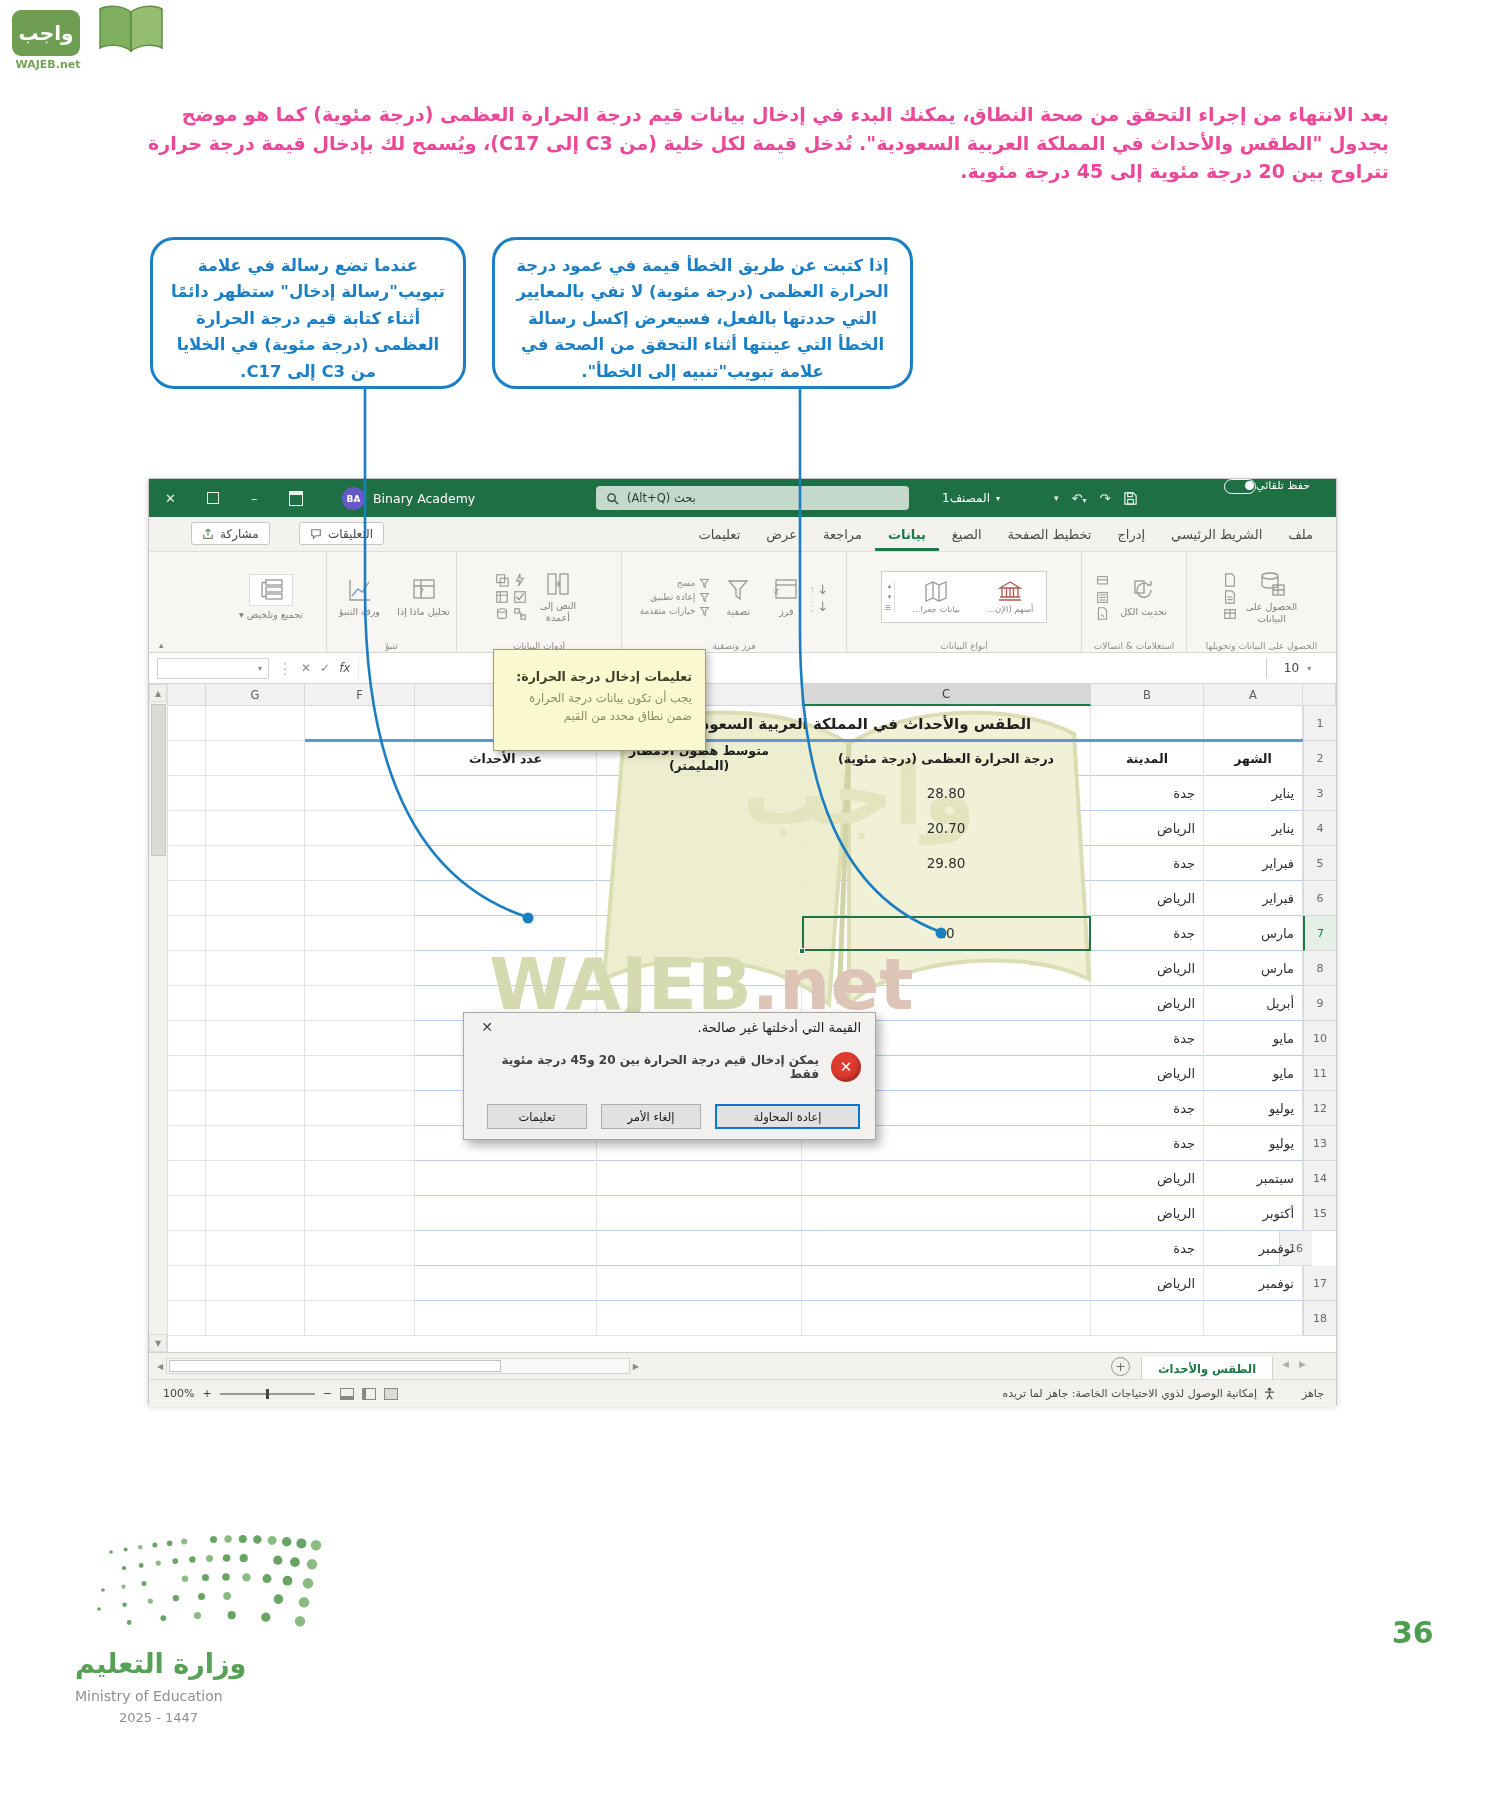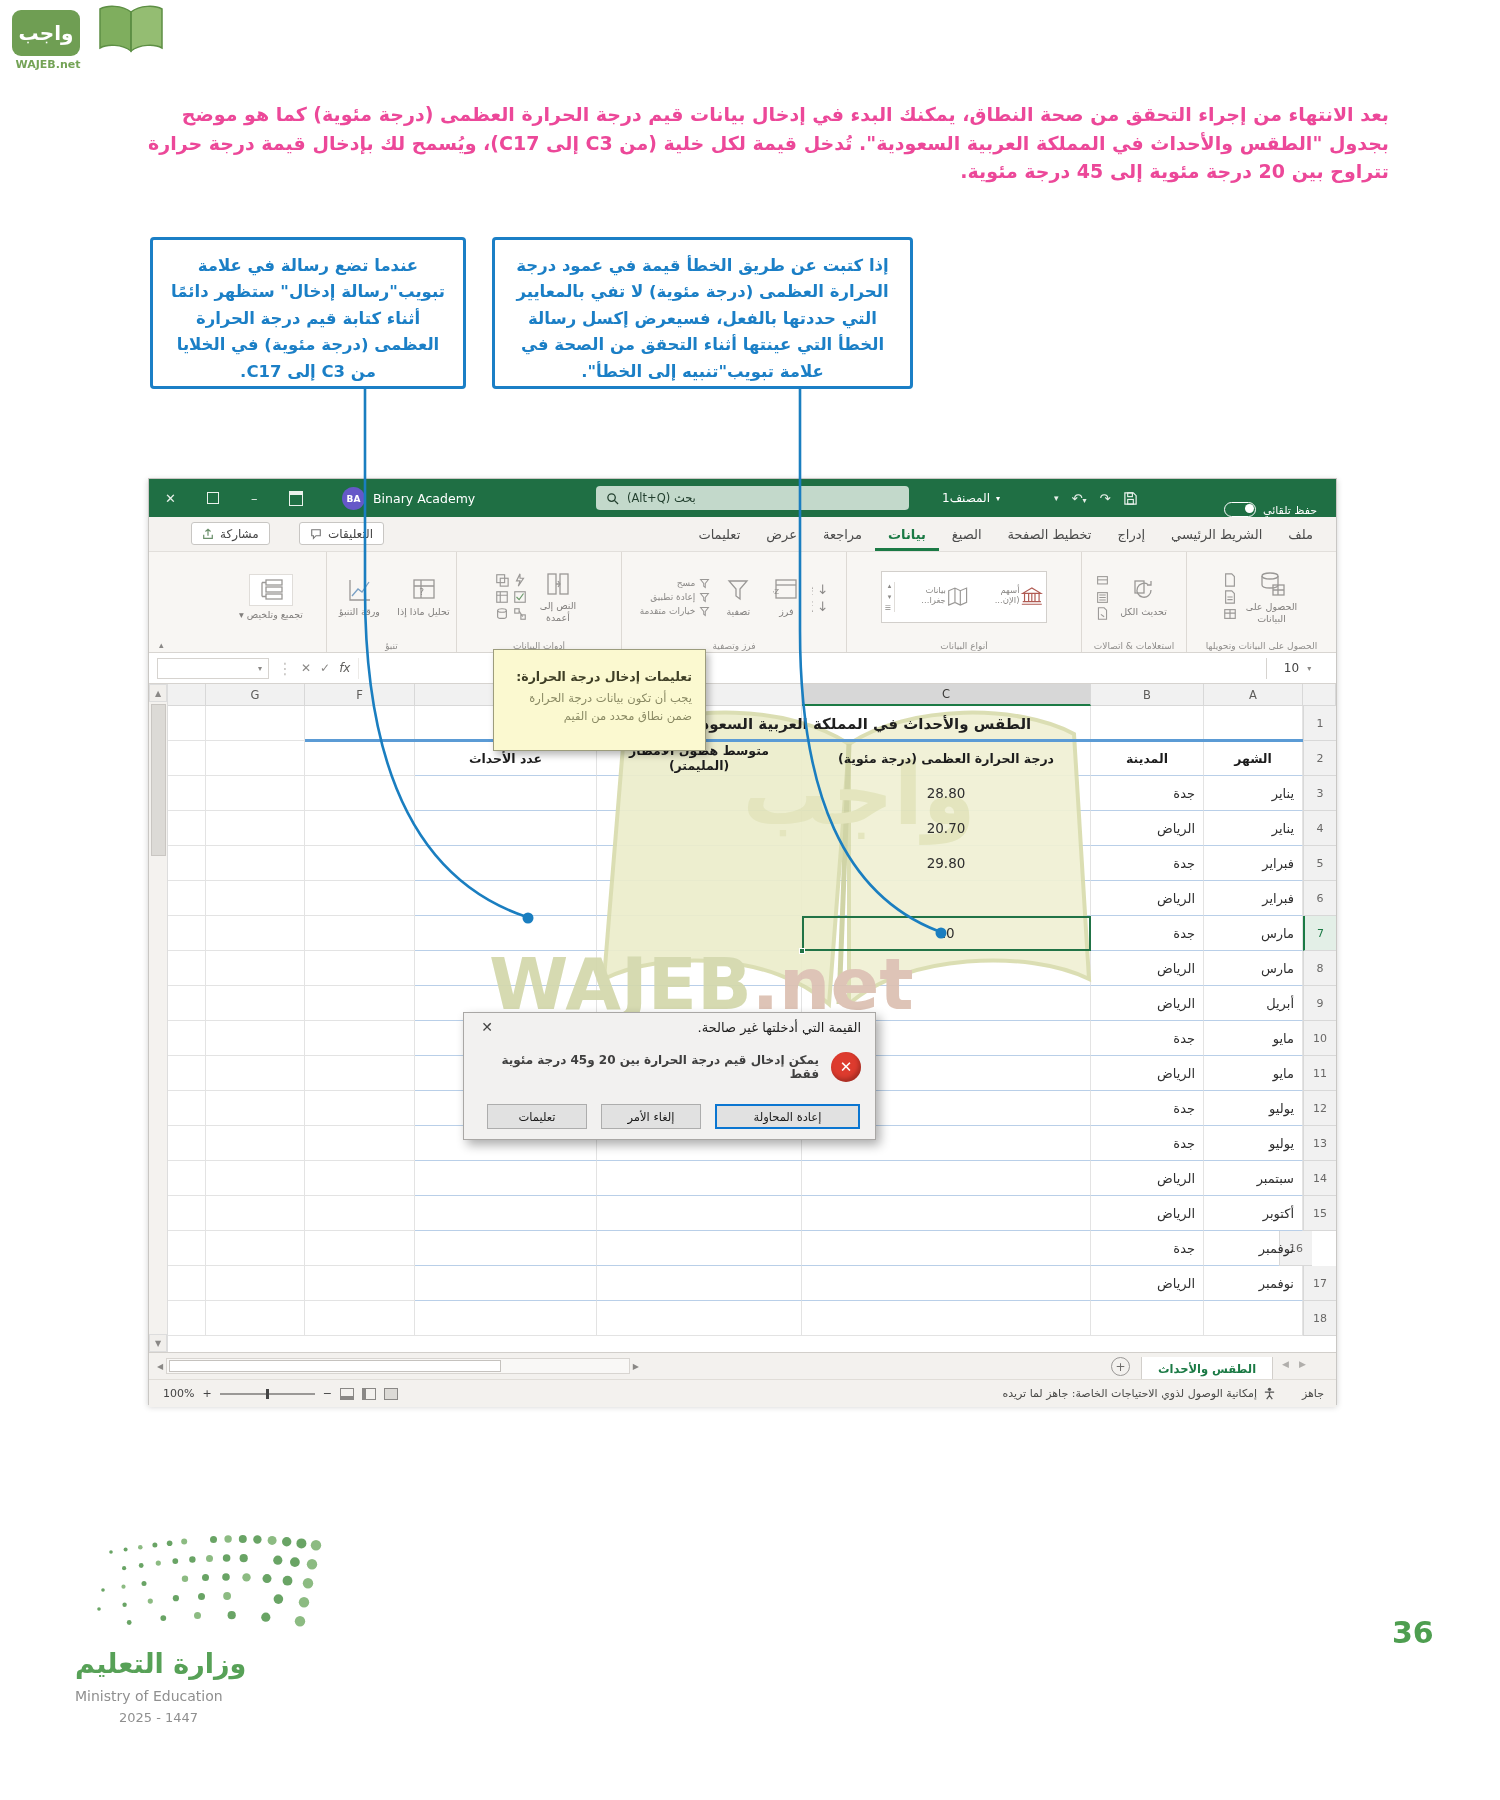--- a/index.html
+++ b/index.html
@@ -11,39 +11,39 @@
   #wajeb-box{left:12px;top:10px;width:68px;height:46px;background:#6f9e53;border-radius:9px;
     display:flex;align-items:center;justify-content:center;color:#fff;font-weight:bold;font-size:20px;}
   #wajeb-site{left:8px;top:58px;width:80px;text-align:center;color:#74a356;font-weight:bold;font-size:11px;}
   #wajeb-book{left:95px;top:2px;}
 
   
   #intro{left:133px;top:100px;width:1256px;direction:rtl;text-align:right;
     font-size:19px;font-weight:bold;color:#ec4899;line-height:1.5;}
 
   
-  .callout{border:3.5px solid #1b7fc6;border-radius:4px;color:#1b7fc6;font-weight:bold;
+  .callout{border:3.5px solid #1b7fc6;border-radius:24px;color:#1b7fc6;font-weight:bold;
     direction:rtl;text-align:center;font-size:16.5px;line-height:1.6;padding:13px 16px;box-sizing:border-box;}
   #callout-left{left:150px;top:237px;width:316px;height:152px;}
   #callout-right{left:492px;top:237px;width:421px;height:152px;}
 
   
   #excel{left:148px;top:478px;width:1187px;height:925px;background:#fff;
     border:1px solid #c9c7c4;box-shadow:0 2px 6px rgba(0,0,0,.18);}
   #titlebar{height:38px;background:#1f6f44;position:relative;color:#fff;}
   .wc{position:absolute;top:0;height:38px;display:flex;align-items:center;color:#eaf2ec;font-size:13px;}
   #tb-avatar{position:absolute;left:193px;top:8px;width:23px;height:23px;border-radius:50%;
     background:#6558c8;color:#fff;font-size:9px;font-weight:bold;display:flex;align-items:center;justify-content:center;}
   #tb-user{position:absolute;left:224px;top:0;height:38px;display:flex;align-items:center;font-size:12.5px;color:#fff;}
   #tb-search{position:absolute;left:447px;top:7px;width:313px;height:24px;background:#c3d9cb;border-radius:4px;
     display:flex;align-items:center;justify-content:flex-end;gap:8px;padding:0 10px;box-sizing:border-box;
     color:#23402f;font-size:11.5px;direction:rtl;}
   #tb-book{position:absolute;left:793px;top:0;height:38px;display:flex;align-items:center;gap:6px;font-size:12px;color:#fff;}
   #tb-quick{position:absolute;left:905px;top:0;height:38px;display:flex;align-items:center;gap:13px;font-size:13px;color:#e8f0ea;}
-  #tb-autosave{position:absolute;left:1075px;top:0;height:38px;display:flex;align-items:flex-end;gap:7px;font-size:11px;color:#fff;}
+  #tb-autosave{position:absolute;left:1075px;top:0;height:38px;display:flex;align-items:flex-start;font-size:11px;color:#fff;}
   .toggle{width:30px;height:13px;border:1.4px solid #fff;border-radius:8px;position:relative;}
   .toggle .knob{position:absolute;right:1px;top:1px;width:9px;height:9px;border-radius:50%;background:#fff;}
 
   #tabrow{height:34px;background:#f4f2ef;border-bottom:1px solid #e2dfdb;position:relative;}
   #rtabs{position:absolute;right:10px;top:0;height:34px;display:flex;direction:rtl;align-items:stretch;}
   .rtab{padding:0 13px;font-size:13px;color:#4a4a4a;display:flex;align-items:center;}
   .rtab.active{color:#1b7a45;font-weight:bold;box-shadow:inset 0 -3px 0 #1b7a45;}
   .pillbtn{position:absolute;top:5px;height:23px;border:1px solid #c8c6c3;border-radius:3px;background:#fff;
     display:flex;align-items:center;gap:6px;padding:0 10px;font-size:12px;color:#444;box-sizing:border-box;}
 
@@ -51,21 +51,21 @@
   .rgroup{position:relative;border-left:1px solid #ddd9d4;box-sizing:border-box;padding:4px 3px 14px;}
   .glabel{position:absolute;bottom:1px;left:0;right:0;text-align:center;font-size:9px;color:#8f8d8b;
     white-space:nowrap;overflow:hidden;}
   .gbody{height:100%;display:flex;align-items:center;justify-content:center;gap:6px;direction:rtl;}
   .bigbtn{display:flex;flex-direction:column;align-items:center;font-size:9.5px;color:#807e7c;
     text-align:center;line-height:1.2;gap:3px;width:58px;}
   .ministack{display:flex;flex-direction:column;gap:3px;align-items:flex-start;}
   .smallrow{display:flex;align-items:center;gap:4px;font-size:9px;color:#8a8886;white-space:nowrap;direction:rtl;}
   svg.gi{stroke:#9a9896;fill:none;stroke-width:1.3;}
   .gallery{border:1px solid #d2cfcb;background:#fff;display:flex;align-items:center;padding:3px;gap:8px;height:52px;box-sizing:border-box;}
-  .gtile{display:flex;flex-direction:row;align-items:flex-start;font-size:8.5px;color:#8a8886;width:66px;}
+  .gtile{display:flex;flex-direction:column;align-items:center;font-size:8.5px;color:#8a8886;width:66px;}
   .gscroll{display:flex;flex-direction:column;font-size:7px;color:#8a8886;border-right:1px solid #e0ddd9;padding-right:3px;gap:3px;}
 
   #fbar{height:30px;background:#fff;border-bottom:1px solid #d6d3cf;display:flex;align-items:center;padding:0 8px;gap:8px;}
   .nb{border:1px solid #d6d3cf;height:21px;display:flex;align-items:center;font-size:12px;color:#444;box-sizing:border-box;}
   #fx-icons{display:flex;gap:9px;color:#8a8886;font-size:12px;align-items:center;}
 
   #grid{position:relative;height:668px;background:#fff;overflow:hidden;}
   .cell{position:absolute;box-sizing:border-box;border-right:1px solid #e3e3e3;border-bottom:1px solid #e3e3e3;}
   .cell.tbl{border-bottom-color:#b9cfe8;}
   .colhead{position:absolute;top:0;height:22px;background:#f1f1f1;border-right:1px solid #d8d8d8;

